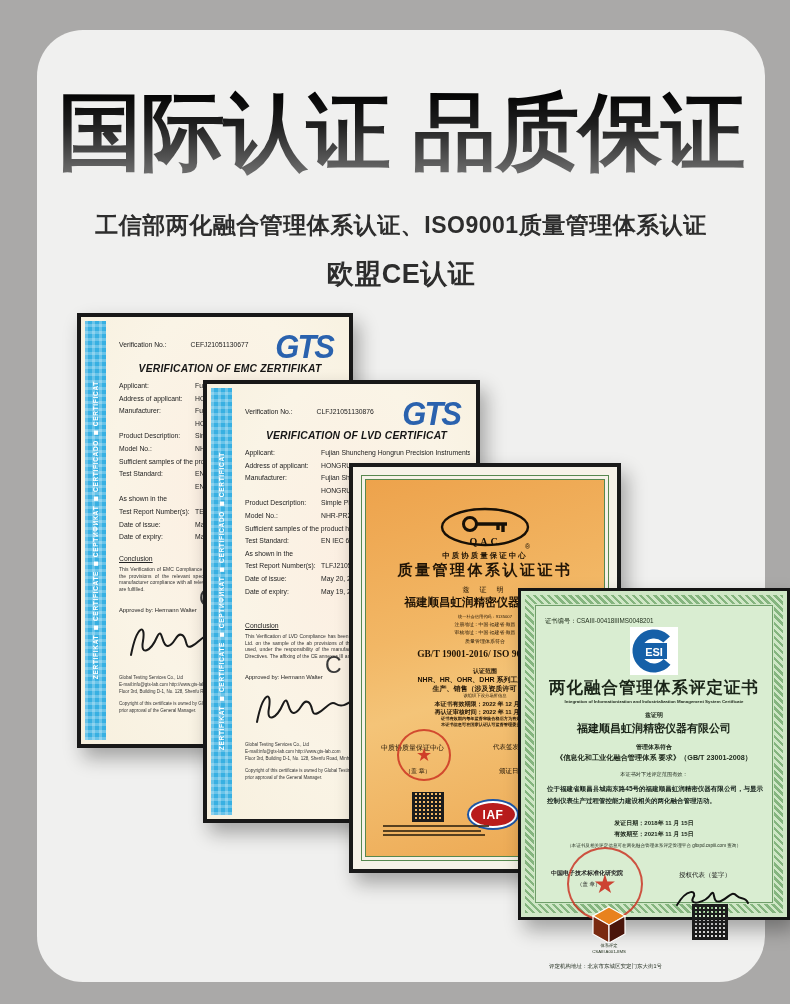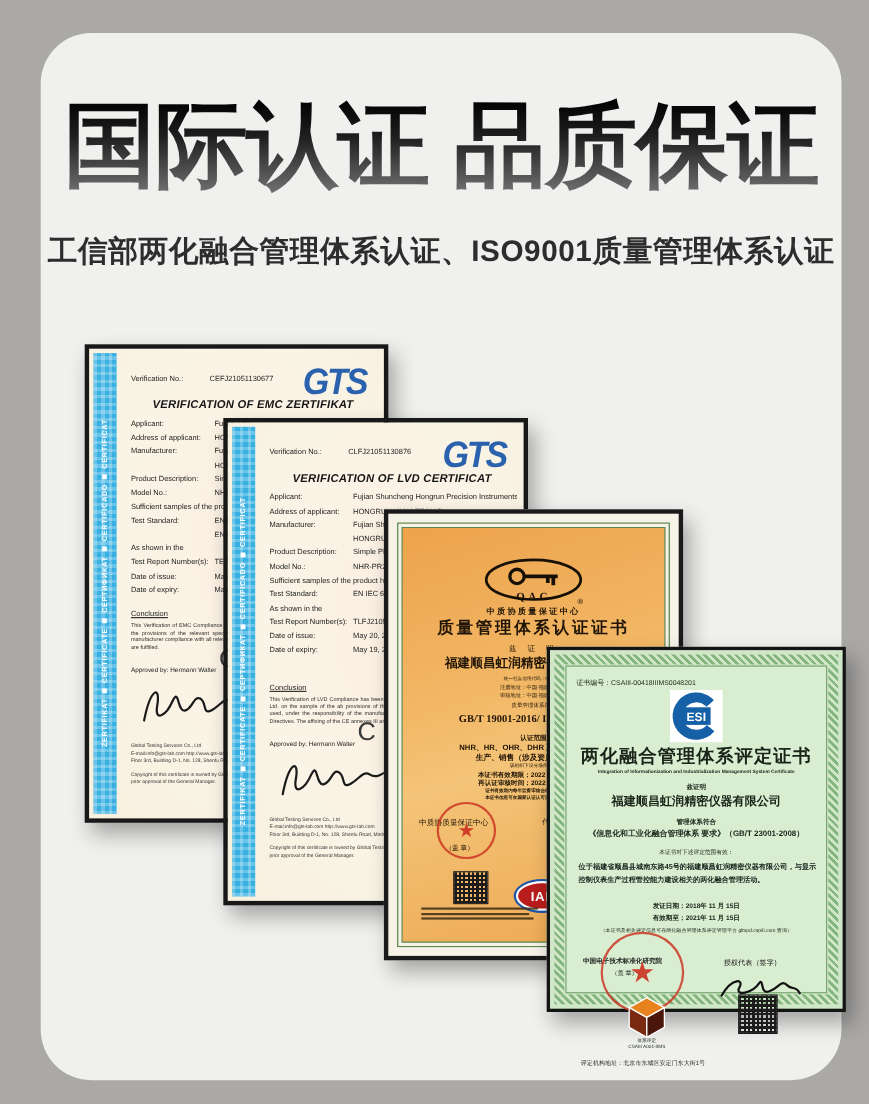--- a/index.html
+++ b/index.html
@@ -9,21 +9,21 @@
 
   .card { position:absolute; left:37px; top:30px; width:728px; height:952px;
           background:#f0f0ef; border-radius:46px;padding-left:16px; }
 
   
   .main-title { position:absolute; left:0; right:0; top:56px; text-align:center;
     font-size:84px; font-weight:900; letter-spacing:-1px; line-height:1.1;
     background:linear-gradient(180deg,#000 4%,#1f1f1f 42%,#6e6e6e 96%);
     -webkit-background-clip:text; background-clip:text; color:transparent; }
   .sub1 { position:absolute; left:0; right:0; top:180px; text-align:center;
-    font-size:27px; font-weight:600; color:#2d2d2d; letter-spacing:.5px; }
+    font-size:23px; font-weight:600; color:#2d2d2d; letter-spacing:.5px; }
   .sub2 { position:absolute; left:0; right:0; top:226px; text-align:center;
     font-size:27px; font-weight:600; color:#2d2d2d; letter-spacing:.5px; }
 
   
   .cert { position:absolute; box-shadow:6px 10px 18px rgba(0,0,0,.32); }
 
   
   .gts { border:4px solid #181818;
     background:radial-gradient(ellipse at 52% 42%, #fcefe2 0%, #faf4e6 55%, #f7f0de 100%); }
   .strip { position:absolute; left:4px; top:4px; bottom:4px; width:21px;
@@ -145,20 +145,21 @@
     text-align:center; color:#20301c; }
   .e-qr { position:absolute; left:172px; top:314px; width:34px; height:34px; }
   .e-addr { position:absolute; left:28px; top:372px; font-size:5.5px; color:#1c281a; }
 </style>
 </head>
 <body>
 
 <div class="card">
   <h1 class="main-title">国际认证 品质保证</h1>
   <p class="sub1">工信部两化融合管理体系认证、ISO9001质量管理体系认证</p>
+  <p class="sub2">欧盟CE认证</p>
 
   <section class="cert gts" style="left:40px;top:283px;width:276px;height:435px;z-index:1;">
     <div class="strip">
       <span class="strip-text">ZERTIFIKAT ◼ CERTIFICATE ◼ СЕРТИФИКАТ ◼ CERTIFICADO ◼ CERTIFICAT</span>
     </div>
     <div class="gts-verif">
       <span>Verification No.:</span>
       <span class="vno">CEFJ21051130677</span>
     </div>
     <div class="gts-logo">GTS</div>
@@ -352,21 +353,21 @@
     <div class="q-issue">颁证日期</div>
     <div class="qr q-qr"></div>
     <div class="iaf">IAF</div>
     <div class="q-stripes">
       <div style="width:106px"></div>
         <div style="width:98px"></div>
         <div style="width:102px"></div>
     </div>
   </section>
 
-  <section class="cert esi" style="left:460px;top:558px;width:272px;height:332px;z-index:4;">
+  <section class="cert esi" style="left:481px;top:558px;width:272px;height:332px;z-index:4;">
     <div class="esi-guilloche"></div>
     <div class="esi-innerline"></div>
     <div class="e-no">
       <span>证书编号：</span><span>CSAIII-00418IIIMS0048201</span>
     </div>
     <div class="esi-logo">
       <svg width="48" height="48" viewBox="0 0 48 48">
         <rect width="48" height="48" fill="#ffffff"></rect>
         <circle cx="24" cy="24" r="17" fill="none" stroke="#1660a8" stroke-width="9" stroke-dasharray="82 25" transform="rotate(40 24 24)"></circle>
         <rect x="11" y="16" width="26" height="16" fill="#1660a8"></rect>

